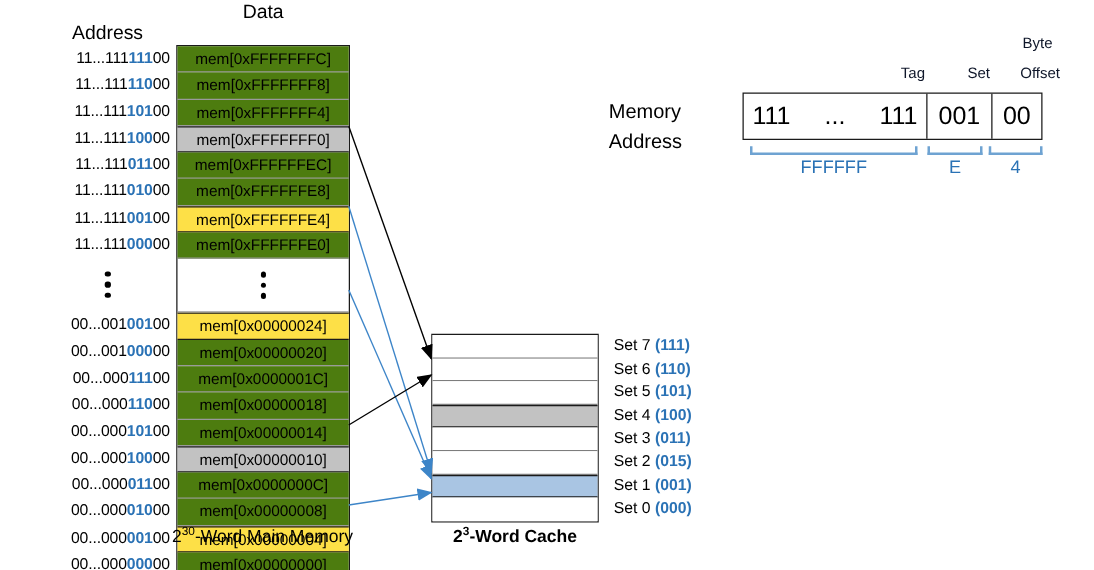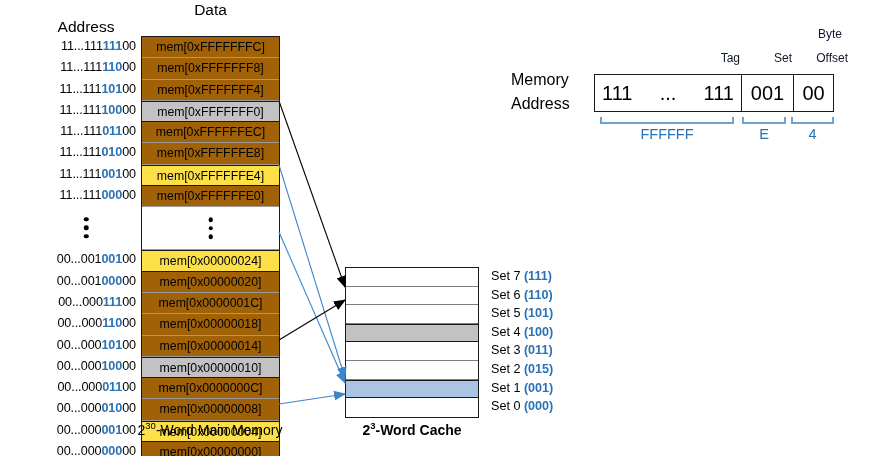--- a/index.html
+++ b/index.html
@@ -48,21 +48,21 @@
     background:#fff;
   }
   .mem-row{
     height:21.3px;
     line-height:21.3px;
     box-sizing:border-box;
     border-bottom:1px solid #9a9a9a;
     font-size:12.3px;
     text-align:center;
     white-space:nowrap;
-    background:#a16207;
+    background:#4d7c0f;
   }
   .mem-row:last-child{border-bottom:none;}
   .mem-row.hl-blue{background:#fde047;border-top:1.4px solid #1a1a1a;border-bottom:1.4px solid #1a1a1a;}
   .mem-row.hl-gray{background:#c2c2c2;border-top:1.4px solid #1a1a1a;border-bottom:1.4px solid #1a1a1a;}
   .mem-gap{height:43px;position:relative;border-bottom:1px solid #9a9a9a;box-sizing:border-box;}
 
   
   #cache-table{
     left:345px;top:267px;width:134px;
     border:1.8px solid #1a1a1a;
@@ -84,21 +84,21 @@
     height:18.6px;line-height:18.6px;
     font-size:12.6px;white-space:nowrap;
   }
   .set-label .bits{color:#2a72b5;font-weight:bold;}
 
   
   .caption{font-size:14px;white-space:nowrap;text-align:center;}
   .caption sup{font-size:9.5px;vertical-align:super;}
 
   
-  #memaddr-label{left:487px;top:68px;width:80px;text-align:left;margin-left:24px;}
+  #memaddr-label{left:487px;top:78px;width:80px;text-align:left;}
   #memaddr-label div{font-size:16px;line-height:24px;white-space:nowrap;}
 
   #fieldbox{
     left:594px;top:74px;height:38px;
     border:1.8px solid #1a1a1a;
     box-sizing:border-box;
     display:flex;
     background:#fff;
   }
   .fld{

